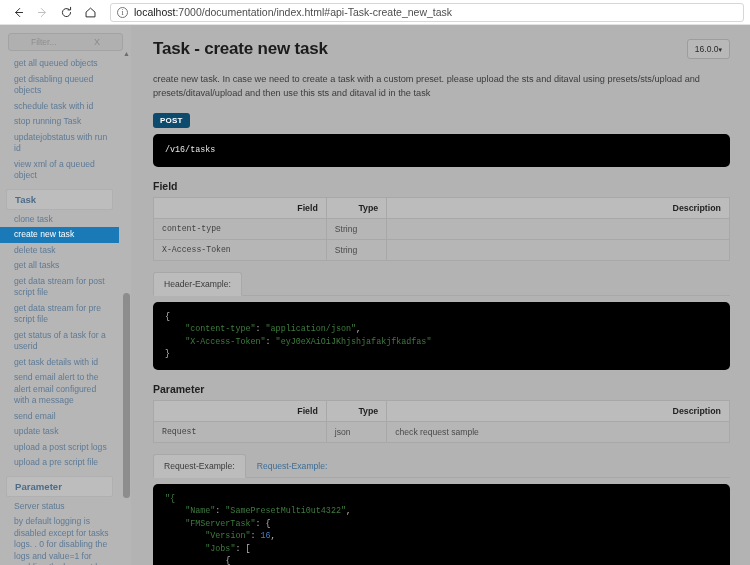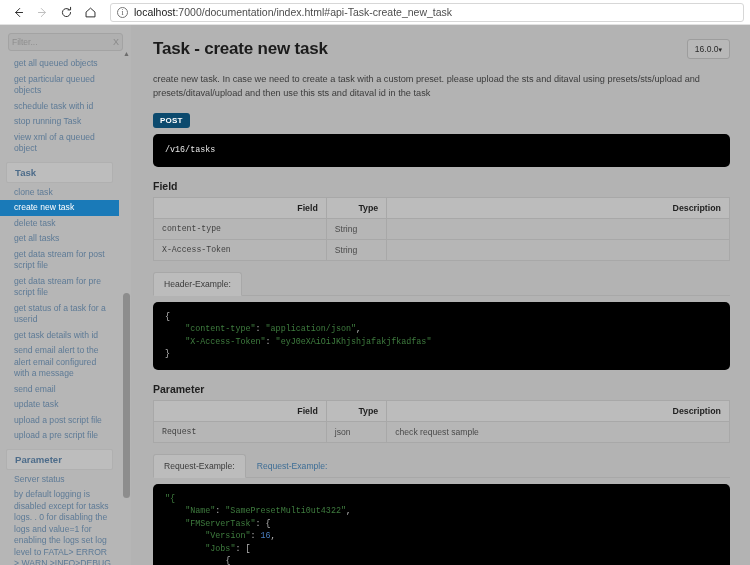--- a/index.html
+++ b/index.html
@@ -81,21 +81,21 @@
     overflow: hidden;
   }
   .filter-wrap { padding: 3px 8px 5px 8px; }
   .filter-box {
     height: 18px;
     background: #b0b0b0;
     border: 1px solid #a3a3a3;
     border-radius: 3px;
     display: flex;
     align-items: center;
-    padding: 0 3px;
+    padding: 0 22px;
   }
   .filter-input {
     flex: 1;
     border: 0;
     background: transparent;
     outline: none;
     font-size: 8.5px;
     color: #8e8e8e;
     font-family: "Liberation Sans", sans-serif;
     padding: 0;
@@ -336,37 +336,38 @@
     <div class="filter-wrap">
       <div class="filter-box">
         <input class="filter-input" type="text" placeholder="Filter..." style="">
         <span class="filter-clear">X</span>
       </div>
     </div>
 
     <div class="nav-scroll">
       <div class="nav-list" id="nav-list">
           <div class="nav-item">get all queued objects</div>
-          <div class="nav-item">get particular queued objects</div>
+          <div class="nav-item">get disabling queued objects</div>
           <div class="nav-item">schedule task with id</div>
           <div class="nav-item">stop running Task</div>
+          <div class="nav-item">updatejobstatus with run id</div>
           <div class="nav-item">view xml of a queued object</div>
           <div class="nav-group">Task</div>
           <div class="nav-item">clone task</div>
           <div class="nav-item active">create new task</div>
           <div class="nav-item">delete task</div>
           <div class="nav-item">get all tasks</div>
           <div class="nav-item">get data stream for post script file</div>
           <div class="nav-item">get data stream for pre script file</div>
           <div class="nav-item">get status of a task for a userid</div>
           <div class="nav-item">get task details with id</div>
           <div class="nav-item">send email alert to the alert email configured with a message</div>
           <div class="nav-item">send email</div>
           <div class="nav-item">update task</div>
-          <div class="nav-item">upload a post script file</div>
+          <div class="nav-item">upload a post script logs</div>
           <div class="nav-item">upload a pre script file</div>
           <div class="nav-group">Parameter</div>
           <div class="nav-item">Server status</div>
           <div class="nav-note">by default logging is disabled except for tasks logs. . 0 for disabling the logs and value=1 for enabling the logs set log level to FATAL&gt; ERROR &gt; WARN &gt;INFO&gt;DEBUG</div>
         </div>
     </div>
 
     <div class="scroll-arrow">▲</div>
     <div class="scroll-track"></div>
     <div class="scroll-thumb"></div>

